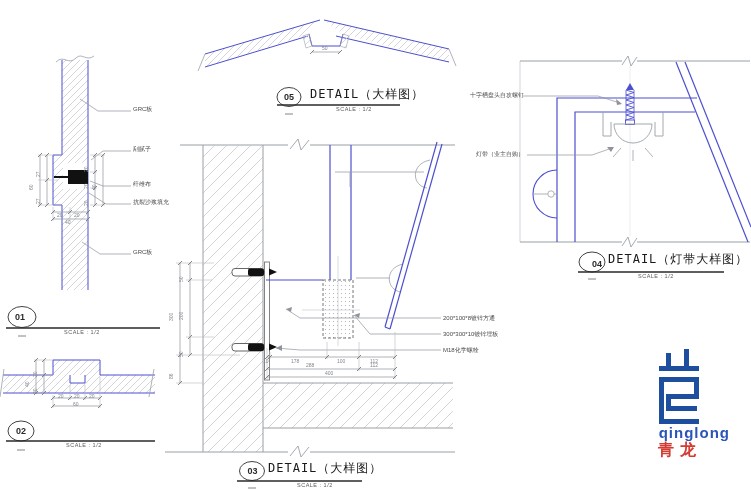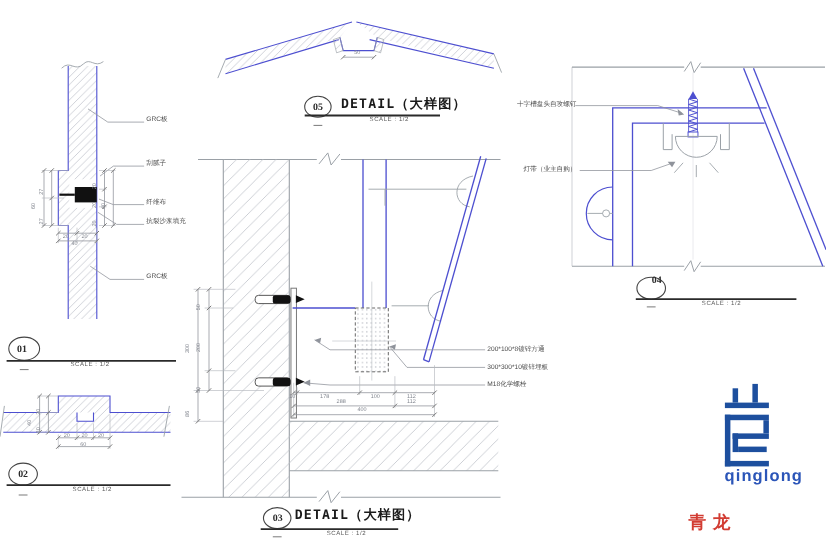--- a/index.html
+++ b/index.html
@@ -2,30 +2,30 @@
 <html><head>
 <meta charset="utf-8">
 <style>
   html,body{margin:0;padding:0;background:#ffffff;}
   #canvas{position:relative;width:751px;height:489px;background:#fff;overflow:hidden;
           font-family:"Liberation Sans",sans-serif;}
   #linework{position:absolute;left:0;top:0;}
   .lbl{position:absolute;font-size:6px;line-height:1;color:#4a4a4a;white-space:nowrap;}
   .dim{position:absolute;font-size:5px;line-height:1;color:#82868f;white-space:nowrap;}
   .rot{transform:rotate(-90deg);transform-origin:left bottom;}
-  .dtl-title{position:absolute;font-family:"DejaVu Sans Mono",monospace;font-weight:bold;
+  .dtl-title{position:absolute;font-family:"DejaVu Sans Mono",monospace;font-weight:normal;
              font-size:12px;line-height:1;color:#1a1a1a;letter-spacing:1px;white-space:nowrap;}
-  .dtl-num{position:absolute;font-family:Liberation Serif, serif;font-weight:bold;
+  .dtl-num{position:absolute;font-family:Liberation Sans, sans-serif;font-weight:bold;
            font-size:9px;line-height:1;color:#2a2a2a;text-align:center;}
   .scale{position:absolute;font-size:5.5px;line-height:1;color:#5a5a5a;letter-spacing:.5px;white-space:nowrap;}
   .logo-latin{position:absolute;left:630px;top:424px;width:100px;text-align:right;
               font-weight:bold;font-size:15px;letter-spacing:1px;color:#2b55b8;
               font-family:"Liberation Sans",sans-serif;}
-  .logo-cjk{position:absolute;left:608px;top:440px;width:80px;text-align:center;
-            font-weight:bold;font-size:16px;letter-spacing:6px;color:#d23c32;margin-top:25px;}
+  .logo-cjk{position:absolute;left:640px;top:440px;width:80px;text-align:center;
+            font-weight:bold;font-size:16px;letter-spacing:6px;color:#d23c32;}
 </style>
 </head>
 <body>
 
 <div id="canvas">
 
 <svg id="linework" width="751" height="489" viewBox="0 0 751 489">
   <defs>
     <pattern id="h7" width="7" height="7" patternUnits="userSpaceOnUse">
       <path d="M0,7 L7,0" stroke="#c9ccd3" stroke-width="0.8"></path>
@@ -371,19 +371,20 @@
 <span class="dim" style="left:370px;top:359px">112</span>
 <span class="dim" style="left:306px;top:363px">288</span>
 <span class="dim" style="left:370px;top:363px">112</span>
 <span class="dim" style="left:325px;top:371px">400</span>
 <span class="dtl-num" style="left:240px;top:467px;width:25px">03</span>
 <span class="dtl-title" style="left:268px;top:462px">DETAIL（大样图）</span>
 <span class="scale" style="left:297px;top:483px">SCALE : 1/2</span>
 
 <span class="lbl" style="left:470px;top:92px">十字槽盘头自攻螺钉</span>
 <span class="lbl" style="left:476px;top:151px">灯带（业主自购）</span>
-<span class="dtl-num" style="left:579px;top:250px;width:36px">04</span>
+<span class="dtl-num" style="left:579px;top:260px;width:36px">04</span>
+<span class="dtl-title" style="left:608px;top:253px">DETAIL（灯带大样图）</span>
 <span class="scale" style="left:638px;top:274px">SCALE : 1/2</span>
 
 <span class="logo-latin">qinglong</span>
 <span class="logo-cjk">青龙</span>
 
 </div>
 
 </body></html>

